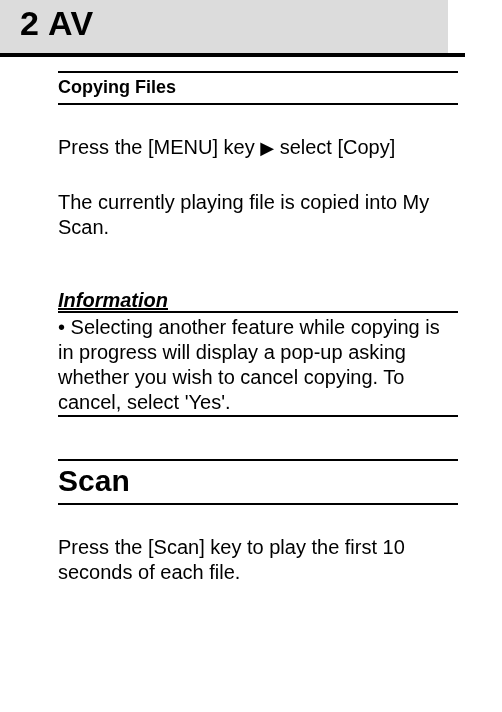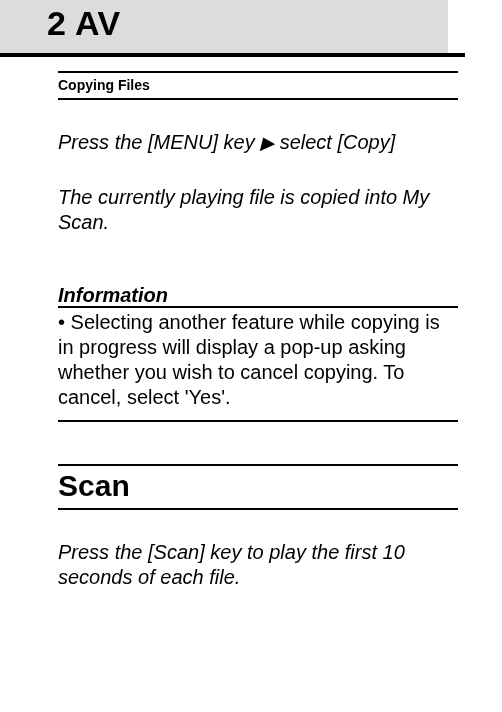--- a/index.html
+++ b/index.html
@@ -1,71 +1,70 @@
 <!DOCTYPE html>
 <html><head>
 <meta charset="utf-8">
 <style>
   * { margin: 0; padding: 0; box-sizing: border-box; }
   html, body { width: 502px; height: 712px; }
   body { font-family: Arial, Helvetica, sans-serif; background: #fff; color: #000; overflow: hidden; }
 
   .chapter-banner {
     background: #dcdcdc;
-    padding: 4px 0 10px 47px;
+    padding: 4px 0 10px 20px;
     width: 448px;
   }
   .chapter-banner h1 {
     font-size: 34px;
     font-weight: 700;
     letter-spacing: 0.5px;
     font-family: Arial, Helvetica, sans-serif;
   }
   .thick-rule {
     height: 4px;
     background: #000;
     width: 465px;
   }
   .content {
     padding: 0 44px 0 58px;
   }
   .section-heading {
-    font-size: 14px;
+    font-size: 18px;
     font-weight: 700;
     border-top: 2px solid #000;
     border-bottom: 2px solid #000;
     padding: 4px 0 5px 0;
     margin-top: 14px;
     margin-bottom: 30px;
     font-family: Arial, Helvetica, sans-serif;
   }
   .body-text {
     font-size: 20px;
     line-height: 1.25;
     margin-bottom: 30px;
-    font-style: italic;
   }
   .arrow { font-size: 18px; }
   .info-heading {
     font-size: 20px;
     font-weight: 700;
     font-style: italic;
+    text-decoration: underline;
     display: inline-block;
     margin-top: 20px;
   }
   .info-underline-row {
     border-bottom: 2px solid #000;
     line-height: 1;
     padding-bottom: 1px;
   }
   .info-body {
     font-size: 20px;
     line-height: 1.25;
     margin-top: 2px;
-    padding-bottom: 10px;
     border-bottom: 2px solid #000;
   }
   .scan-heading {
     font-size: 30px;
     font-weight: 700;
     border-top: 2px solid #000;
     border-bottom: 2px solid #000;
     padding: 3px 0 5px 0;
     margin-top: 42px;
     margin-bottom: 30px;

